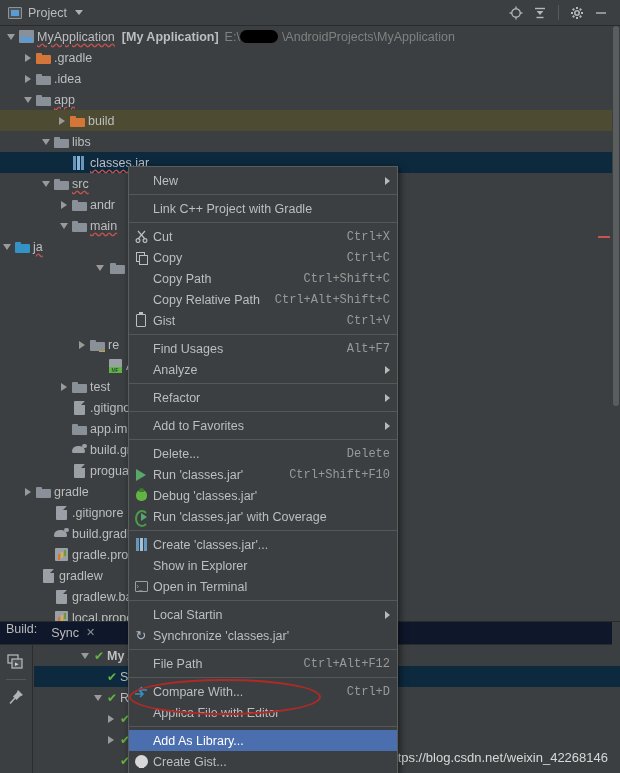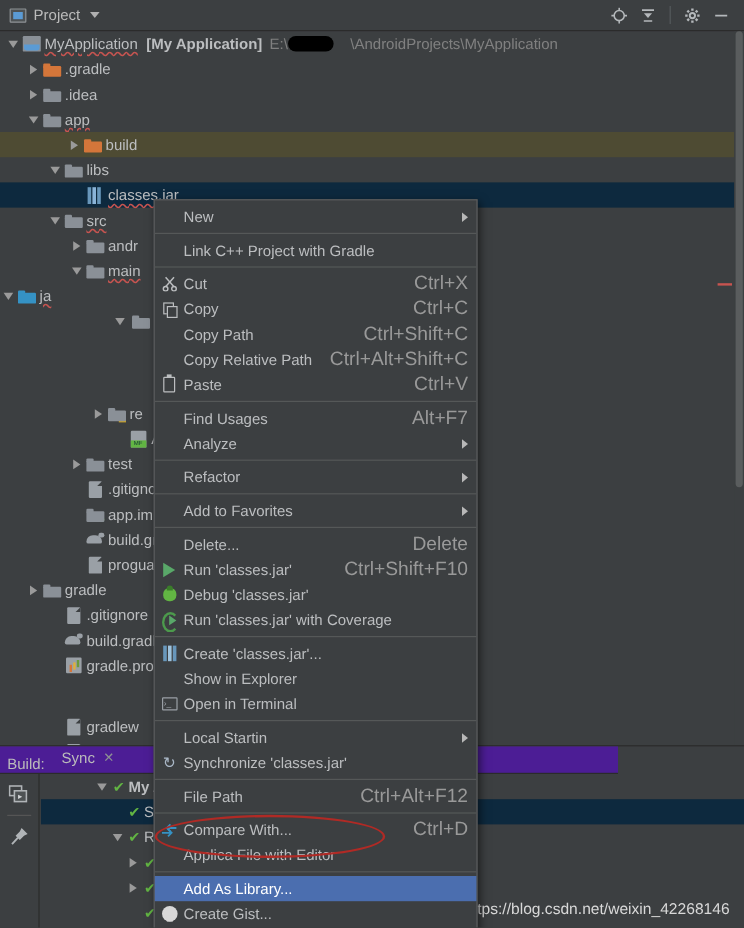--- a/index.html
+++ b/index.html
@@ -181,22 +181,22 @@
   .errmark {
     position: absolute; right: 10px; top: 236px; width: 12px; height: 2px; background: #c75450;
   }
 
   
   .buildpanel {
     position: absolute; left: 0; top: 621px; width: 620px; height: 152px;
     background: #3c3f41; border-top: 1px solid #2b2b2b;
   }
   .build-tabs {
-    position: absolute; left: 0; top: 0; width: 515px; height: 23px;
-    display: flex; align-items: flex-end; background: #4c1d95;
+    position: absolute; left: 0; top: 0; width: 612px; height: 23px;
+    display: flex; align-items: flex-start; background: #0f172a;
     border-bottom: 1px solid #2b2b2b;
   }
   .build-label { padding-left: 6px; color: #bbbbbb; font-size: 12.5px; }
   .build-tab {
     margin-left: 12px; color: #bbbbbb; font-size: 12.5px;
     display: flex; align-items: center; gap: 7px;
     height: 23px; padding: 0 8px 0 2px;
     border-bottom: 2px solid transparent;
   }
   .build-tab .x { color: #8d9194; font-size: 11px; }
@@ -235,21 +235,21 @@
   }
   .mi {
     position: relative; height: 21px;
     display: flex; align-items: center;
     font-size: 12.5px; color: #bcbec0;
     padding: 0 7px 0 0;
   }
   .mi.sel { background: #4b6eaf; color: #ffffff; }
   .mi-ic { width: 24px; flex: 0 0 24px; display: flex; align-items: center; justify-content: center; }
   .mi-lb { flex: 1 1 auto; white-space: nowrap; }
-  .mi-ks { color: #999999; font-size: 16px; padding-left: 12px; }
+  .mi-ks { color: #999999; font-size: 12px; padding-left: 12px; font-family: Liberation Mono, monospace; }
   .mi-arr {
     width: 0; height: 0; margin-left: 10px;
     border-top: 4px solid transparent; border-bottom: 4px solid transparent;
     border-left: 5px solid #b8b8b8;
   }
   .msep { height: 1px; background: #555858; margin: 3px 0; }
   .run-tri {
     width: 0; height: 0;
     border-top: 6px solid transparent; border-bottom: 6px solid transparent;
     border-left: 10px solid #59a869;
@@ -373,21 +373,21 @@
 
     <div class="row" style="padding-left:4px;">
       <span class="arrow open"></span>
       <span class="ico">
           <span class="proj-ic"></span>
         </span>
       <span class="lbl spell">MyApplication</span>
       <span class="lbl bold" style="margin-left:5px;">[My Application]</span>
       <span class="path">E:\</span>
         <span class="redact"></span>
-        <span class="path" style="margin-left:14px;text-align:center;">\AndroidProjects\MyApplication</span>
+        <span class="path" style="margin-left:4px;text-align:center;">\AndroidProjects\MyApplication</span>
     </div>
 
     <div class="row" style="padding-left:21px;">
       <span class="arrow closed"></span>
       <span class="ico">
           <span class="f orange"></span>
         </span>
       <span class="lbl">.gradle</span>
     </div>
 
@@ -563,21 +563,21 @@
     </div>
 
     <div class="row" style="padding-left:39px;">
       <span class="arrow"></span>
       <span class="ico">
           <span class="propicon"></span>
         </span>
       <span class="lbl">gradle.prop</span>
     </div>
 
-    <div class="row" style="padding-left:39px;margin-top:30px;">
+    <div class="row" style="padding-left:26px;">
       <span class="arrow"></span>
       <span class="ico">
           <span class="filedoc"></span>
         </span>
       <span class="lbl">gradlew</span>
     </div>
 
     <div class="row" style="padding-left:39px;">
       <span class="arrow"></span>
       <span class="ico">
@@ -719,21 +719,21 @@
     <div class="mi">
       <span class="mi-ic"></span>
       <span class="mi-lb">Copy Relative Path</span>
       <span class="mi-ks">Ctrl+Alt+Shift+C</span>
     </div>
 
     <div class="mi">
       <span class="mi-ic">
           <span class="paste-ic"></span>
         </span>
-      <span class="mi-lb">Paste</span>
+      <span class="mi-lb">Gist</span>
       <span class="mi-ks">Ctrl+V</span>
     </div>
     <div class="msep"></div>
 
     <div class="mi">
       <span class="mi-ic"></span>
       <span class="mi-lb">Find Usages</span>
       <span class="mi-ks">Alt+F7</span>
     </div>
 

